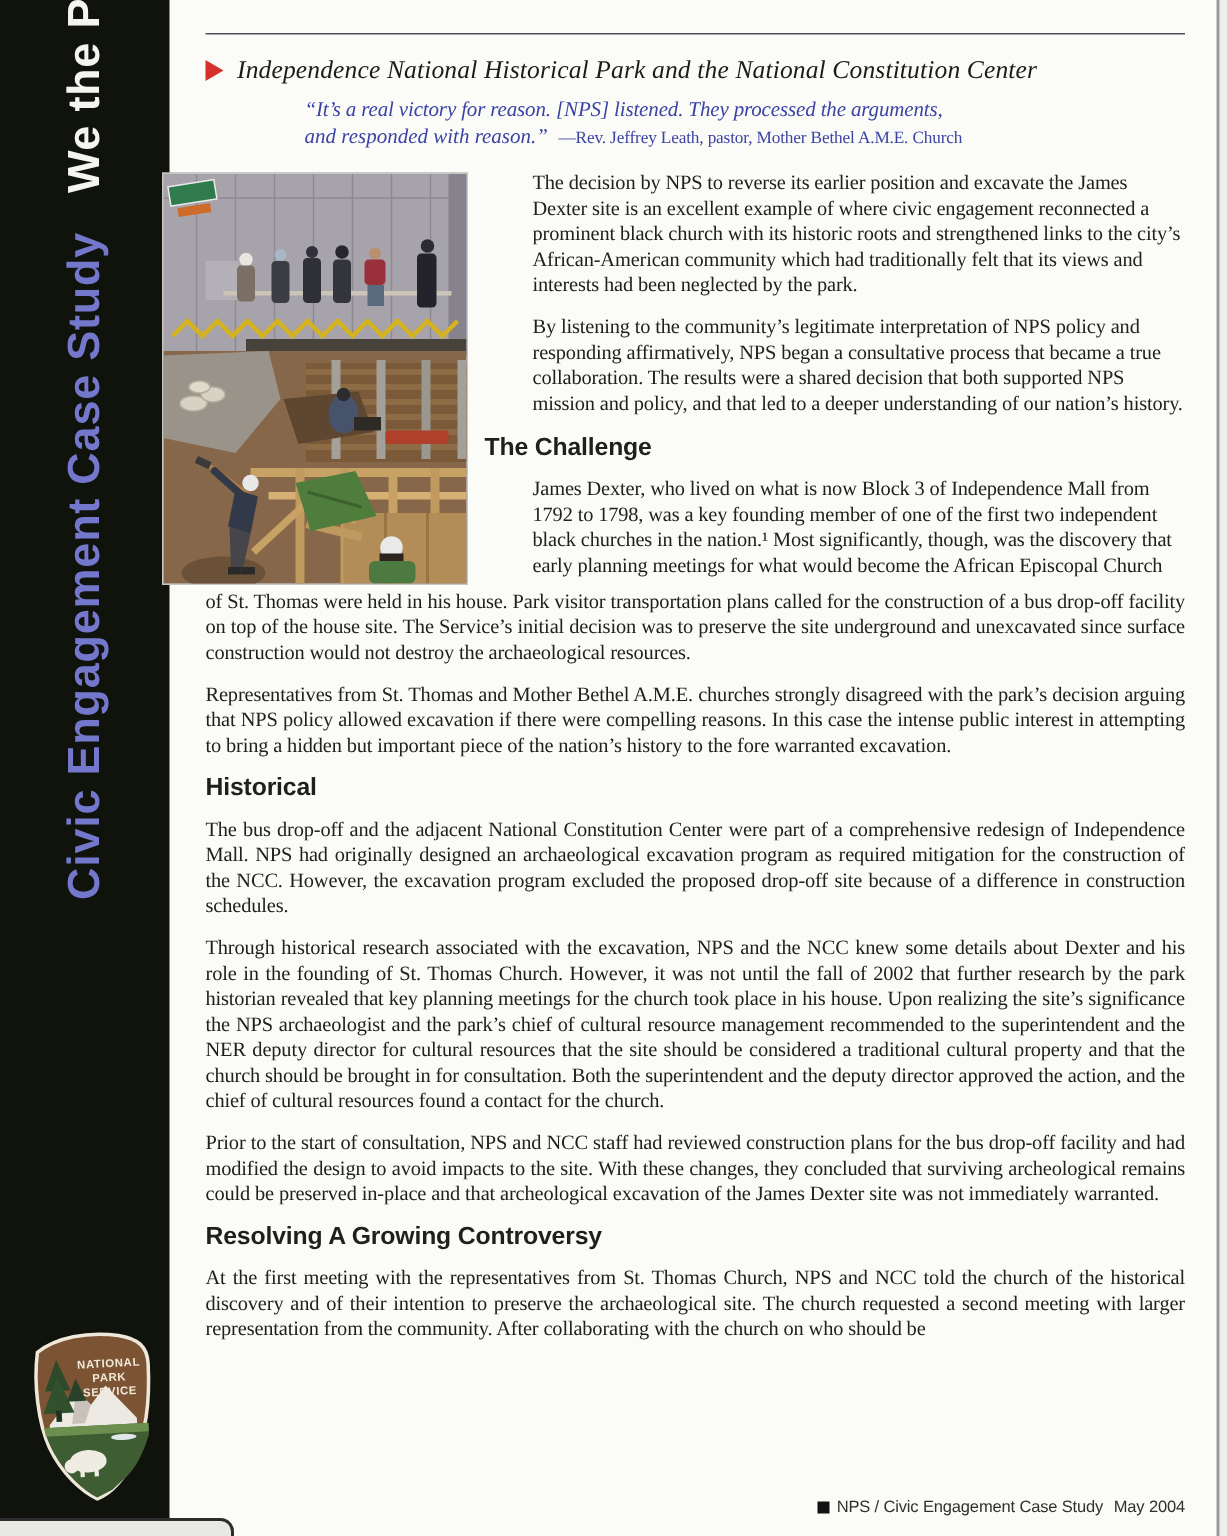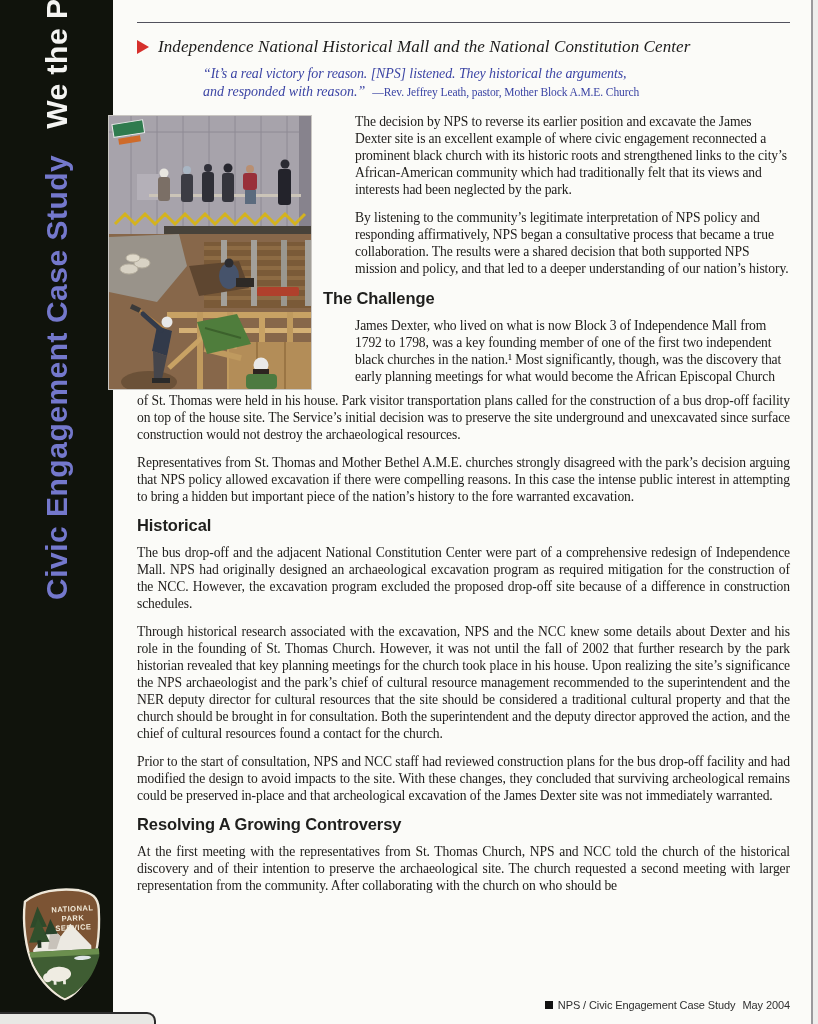--- a/index.html
+++ b/index.html
@@ -91,27 +91,27 @@
     </g>
   </svg>
 </div>
 
 <div class="page">
 
   <hr class="title-rule">
 
   <div class="subtitle-row">
     <span class="tri"></span>
-    <span class="subtitle">Independence National Historical Mall and the National Constitution Center</span>
+    <span class="subtitle">Independence National Historical Park and the National Constitution Center</span>
   </div>
 
   <div class="quote">
-    <div class="q1">“It’s a real victory for reason.  [NPS] listened.  They historical the arguments,</div>
+    <div class="q1">“It’s a real victory for reason.  [NPS] listened.  They processed the arguments,</div>
     <div>
-      <span class="q2">and responded with reason.”</span><span class="attr">—Rev. Jeffrey Leath, pastor, Mother Block A.M.E. Church</span>
+      <span class="q2">and responded with reason.”</span><span class="attr">—Rev. Jeffrey Leath, pastor, Mother Bethel A.M.E. Church</span>
     </div>
   </div>
 
   <div class="intro-row">
 
     <svg class="photo" viewBox="0 0 202 273" preserveAspectRatio="none">
       <rect x="0" y="0" width="202" height="120" fill="#a7a3ab"></rect>
       <g stroke="#8e8a94" stroke-width="1">
         <line x1="22" y1="0" x2="22" y2="118"></line>
           <line x1="48" y1="0" x2="48" y2="118"></line>

